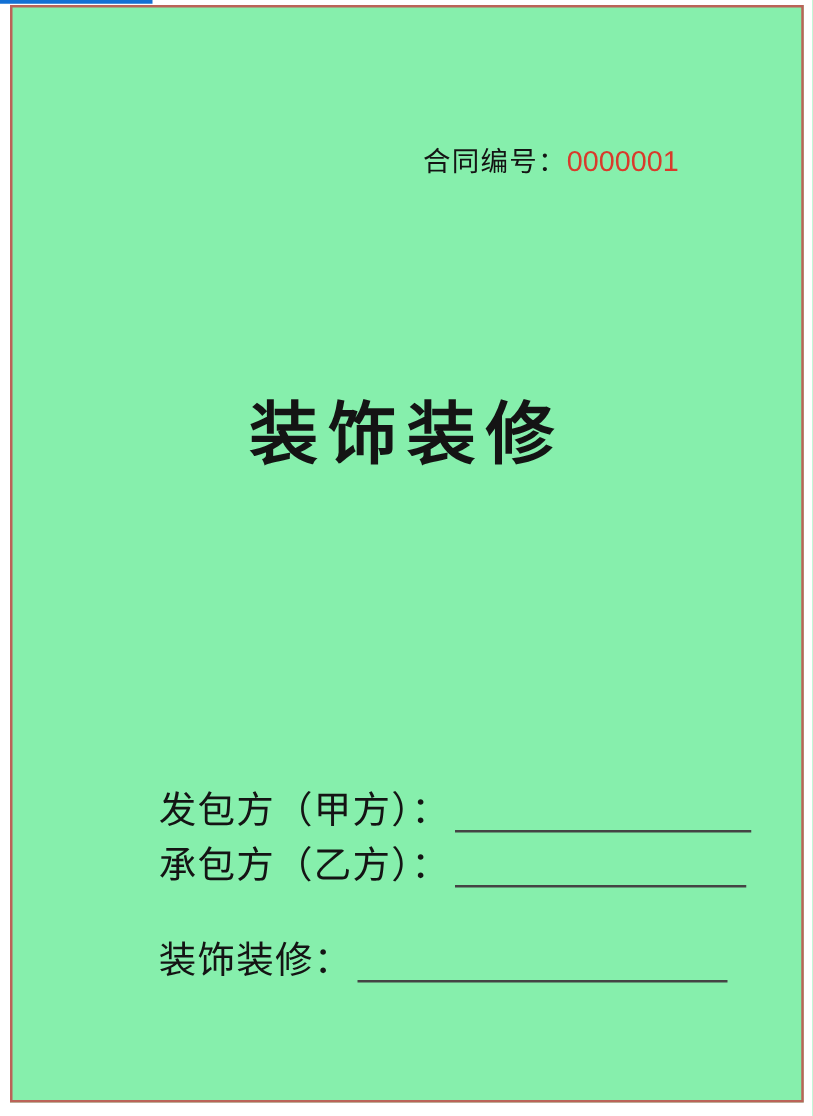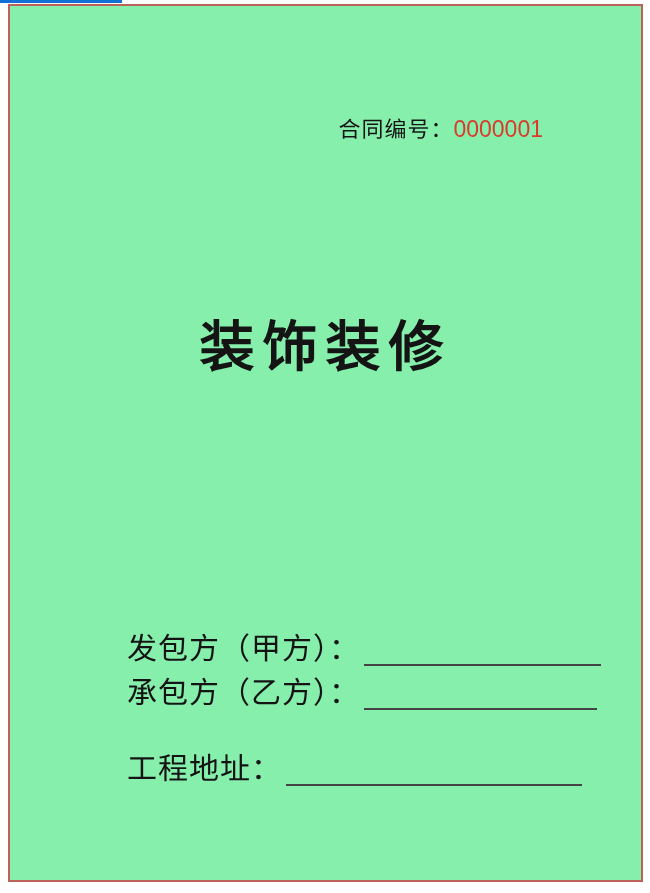--- a/index.html
+++ b/index.html
@@ -96,16 +96,16 @@
 
   <div class="field-row field-row-1">
     <span class="field-label">发包方（甲方）：</span><span class="fill-line fill-line-1"></span>
   </div>
 
   <div class="field-row field-row-2">
     <span class="field-label">承包方（乙方）：</span><span class="fill-line fill-line-2"></span>
   </div>
 
   <div class="field-row field-row-3">
-    <span class="field-label">工程地址：</span><span class="fill-line fill-line-3"></span>
+    <span class="field-label">装饰装修：</span><span class="fill-line fill-line-3"></span>
   </div>
 
 </div>
 
 </body></html>

